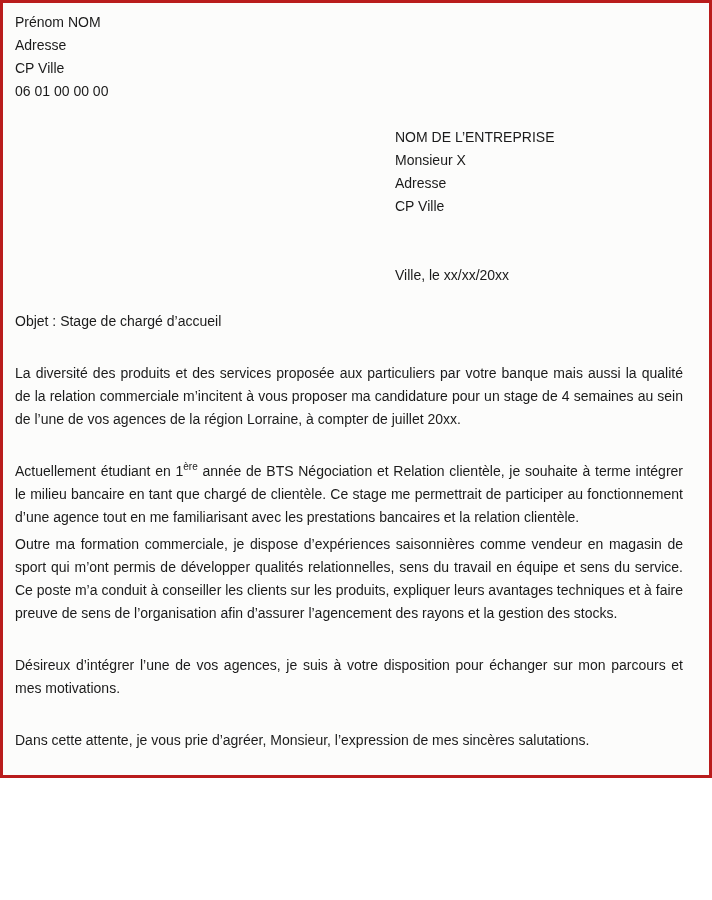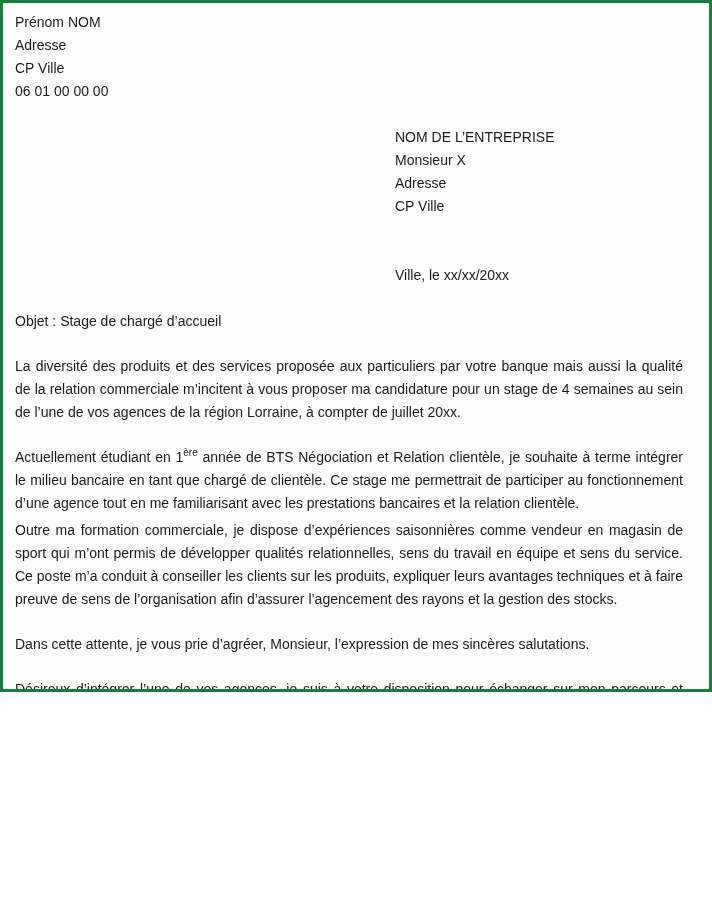--- a/index.html
+++ b/index.html
@@ -3,38 +3,38 @@
 <meta charset="utf-8">
 <style>
   html, body {
     margin: 0;
     padding: 0;
     background: #ffffff;
   }
   .page {
     position: relative;
     width: 712px;
-    height: 692px;
+    height: 778px;
     box-sizing: border-box;
-    border: 3px solid #15803d;
+    border: 3px solid #b91c1c;
     background: #fcfcfb;
     font-family: "Liberation Sans", sans-serif;
     font-size: 14px;
     line-height: 23px;
     color: #1b1b1b;
     padding: 8px 26px 0 12px;
     overflow: hidden;
   }
   .line { white-space: nowrap; }
   .recipient-block { margin-top: 23px; margin-left: 380px; }
   .date-line { margin-top: 46px; margin-left: 380px; }
   .subject-line { margin-top: 23px; }
   .salutation { margin-top: 46px; }
   p { margin: 0; }
-  .para { margin-top: 22px; text-align: justify; }
+  .para { margin-top: 29px; text-align: justify; }
   .para-cont { margin-top: 4px; text-align: justify; }
   sup {
     font-size: 10px;
     line-height: 0;
     vertical-align: super;
   }
   .watermark {
     position: absolute;
     left: 26px;
     top: 845px;
@@ -71,21 +71,21 @@
 
   <div class="subject-line">Objet : Stage de chargé d’accueil</div>
 
 
   <p class="para">La diversité des produits et des services proposée aux particuliers par votre banque mais aussi la qualité de la relation commerciale m’incitent à vous proposer ma candidature pour un stage de 4 semaines au sein de l’une de vos agences de la région Lorraine, à compter de juillet 20xx.</p>
 
   <p class="para"><span>Actuellement étudiant en 1</span><sup>ère</sup><span> année de BTS Négociation et Relation clientèle, je souhaite à terme intégrer le milieu bancaire en tant que chargé de clientèle. Ce stage me permettrait de participer au fonctionnement d’une agence tout en me familiarisant avec les prestations bancaires et la relation clientèle.</span></p>
 
   <p class="para-cont">Outre ma formation commerciale, je dispose d’expériences saisonnières comme vendeur en magasin de sport qui m’ont permis de développer qualités relationnelles, sens du travail en équipe et sens du service. Ce poste m’a conduit à conseiller les clients sur les produits, expliquer leurs avantages techniques et à faire preuve de sens de l’organisation afin d’assurer l’agencement des rayons et la gestion des stocks.</p>
 
+  <p class="para">Désireux d’intégrer l’une de vos agences, je suis à votre disposition pour échanger sur mon parcours et mes motivations.</p>
+
   <p class="para">Dans cette attente, je vous prie d’agréer, Monsieur, l’expression de mes sincères salutations.</p>
-
-  <p class="para">Désireux d’intégrer l’une de vos agences, je suis à votre disposition pour échanger sur mon parcours et mes motivations.</p>
 
   <div class="watermark">www</div>
 
   <div class="signature">Signature</div>
 
 </div>
 
 </body></html>

